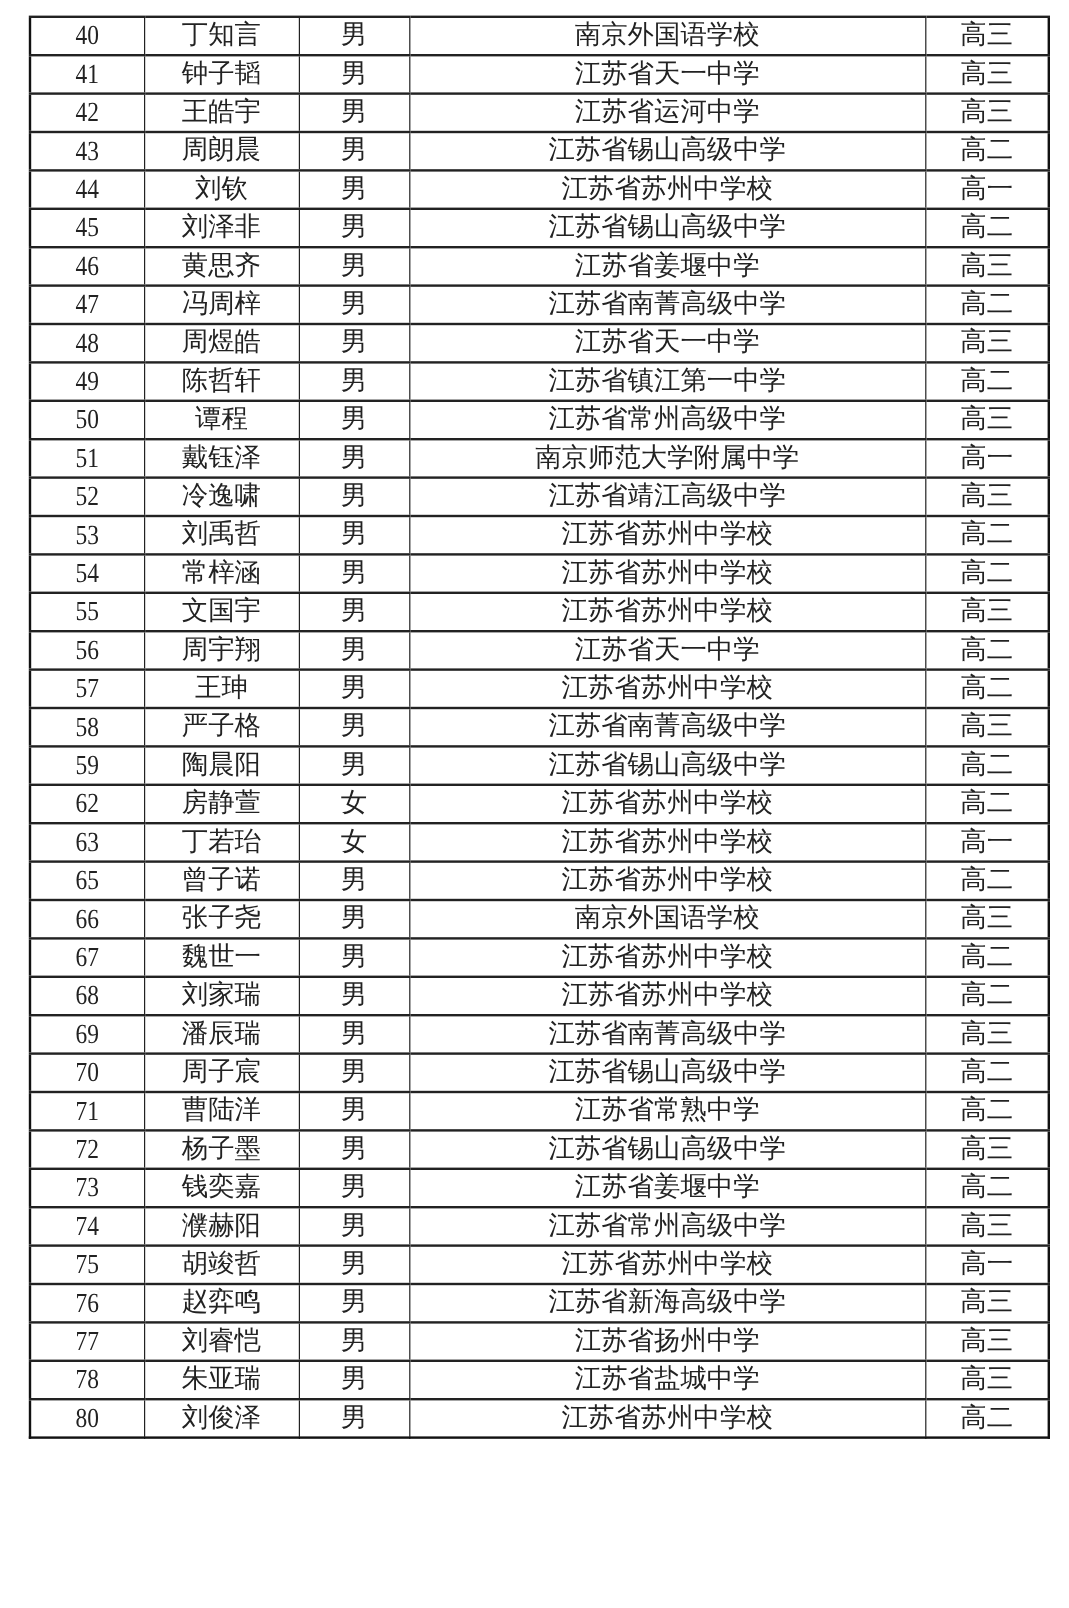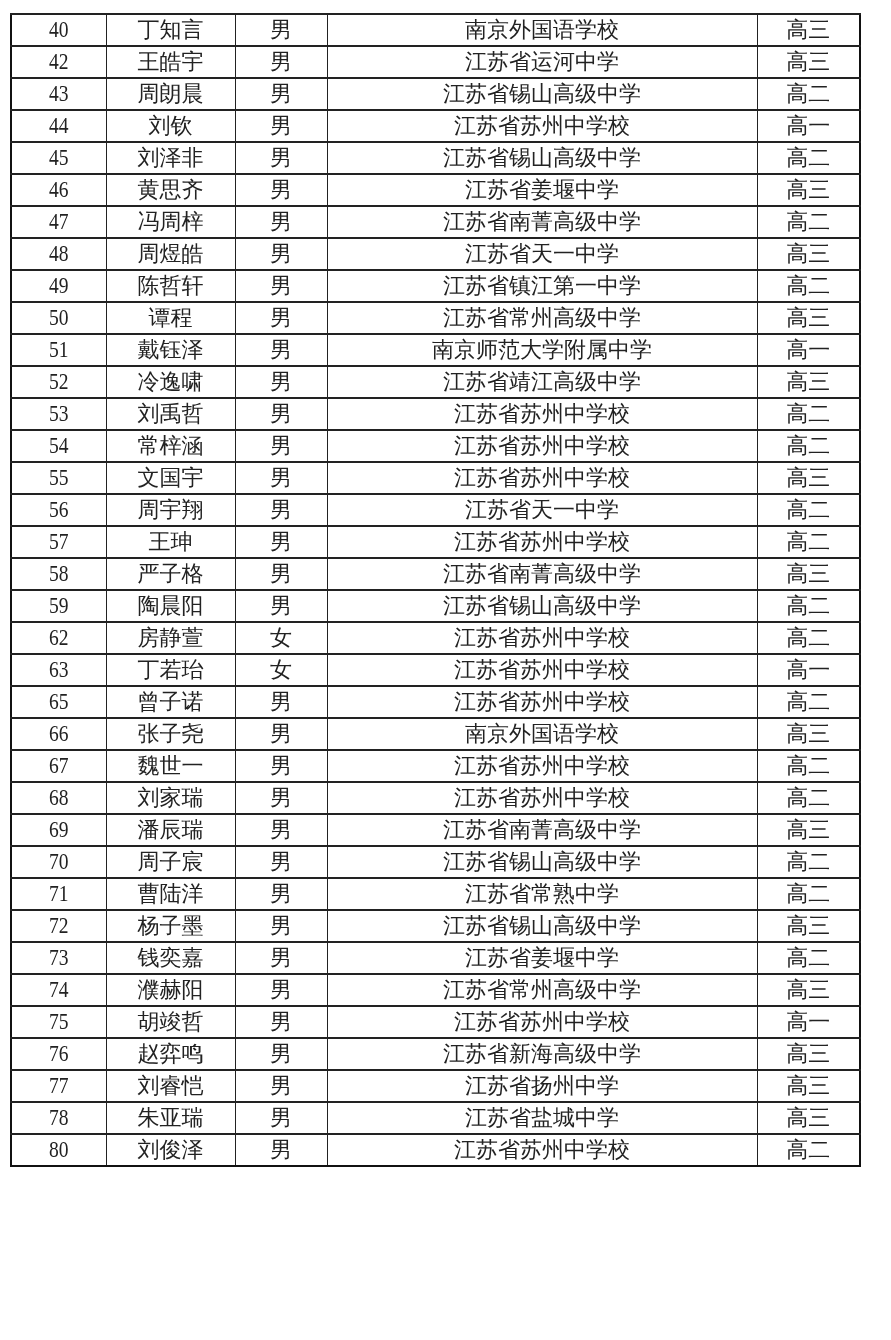--- a/index.html
+++ b/index.html
@@ -1,19 +1,19 @@
 <!DOCTYPE html>
 <html><head>
   <meta charset="utf-8">
   <style>
     html, body { margin: 0; padding: 0; background: #ffffff; }
     body { width: 891px; height: 1340px; position: relative; overflow: hidden; }
     .roster {
       position: absolute;
-      left: 10px; top: 13px;
+      left: 24px; top: 13px;
       width: 849px;
       border-collapse: collapse;
       table-layout: fixed;
       border: 2px solid #111;
       font-family: "DejaVu Serif", "Liberation Serif", serif;
       color: #222;
     }
     .roster td {
       height: 30px;
       border: 1px solid #222;
@@ -46,20 +46,27 @@
   </colgroup>
   <tbody id="roster-body">
       <tr>
         <td class="num">40</td>
         <td>丁知言</td>
         <td>男</td>
         <td>南京外国语学校</td>
         <td>高三</td>
       </tr>
       <tr>
+        <td class="num">41</td>
+        <td>钟子韬</td>
+        <td>男</td>
+        <td>江苏省天一中学</td>
+        <td>高三</td>
+      </tr>
+      <tr>
         <td class="num">42</td>
         <td>王皓宇</td>
         <td>男</td>
         <td>江苏省运河中学</td>
         <td>高三</td>
       </tr>
       <tr>
         <td class="num">43</td>
         <td>周朗晨</td>
         <td>男</td>

